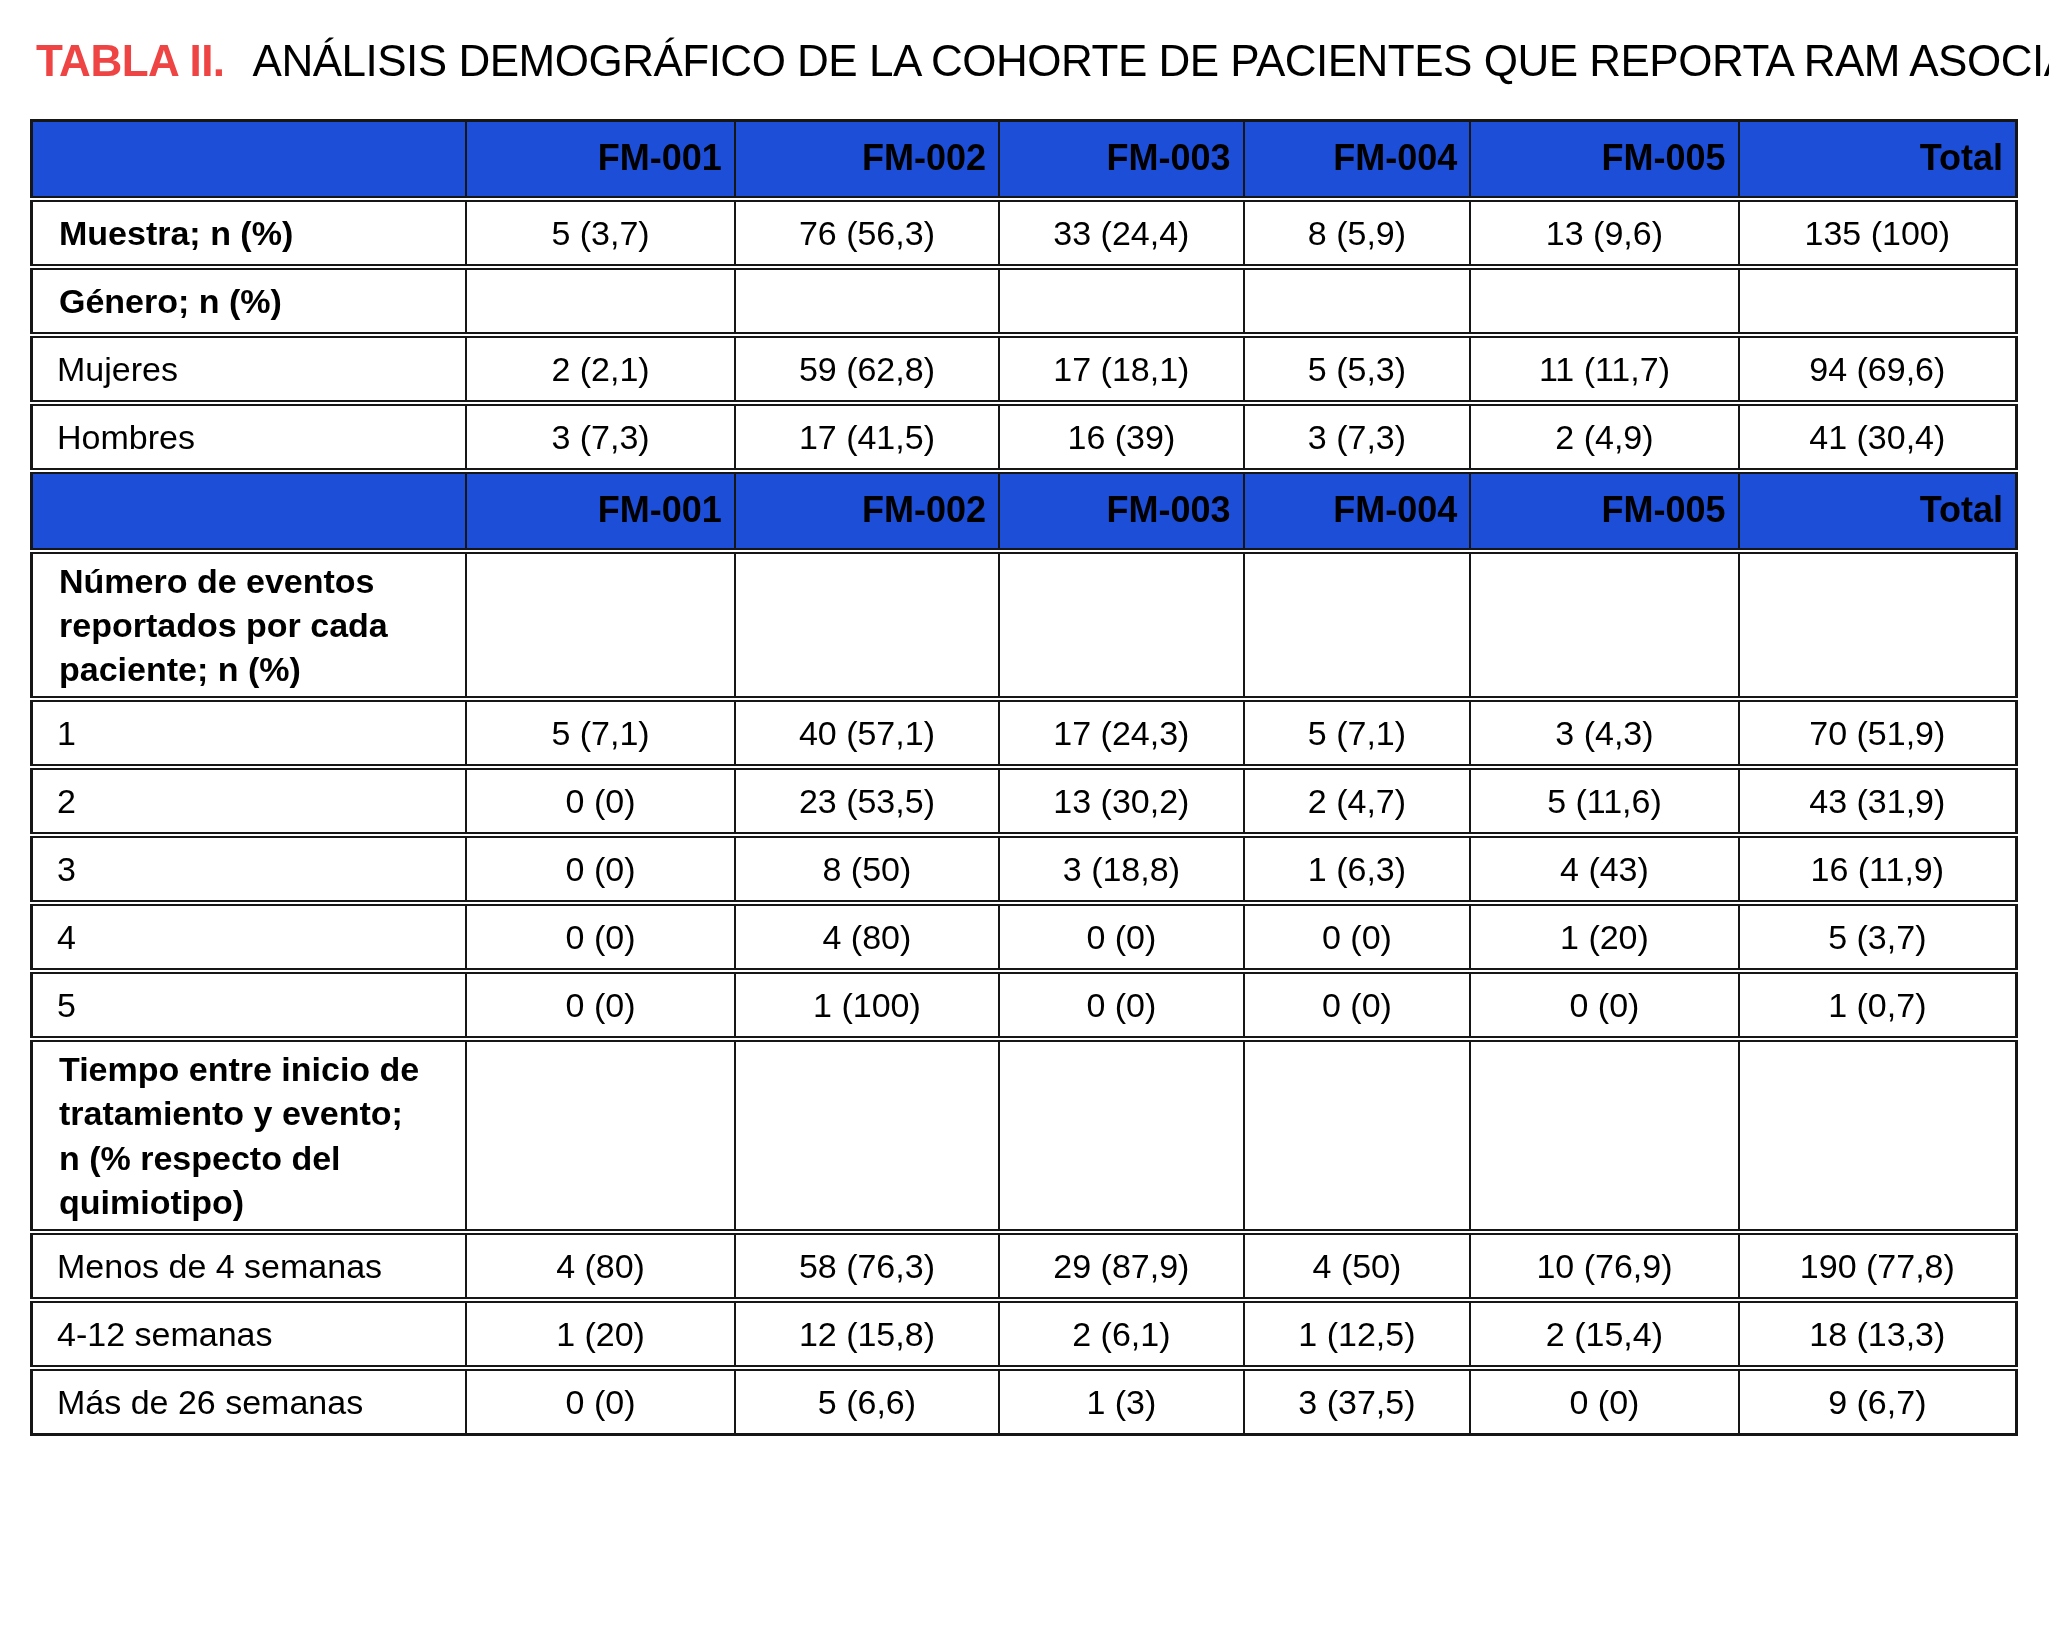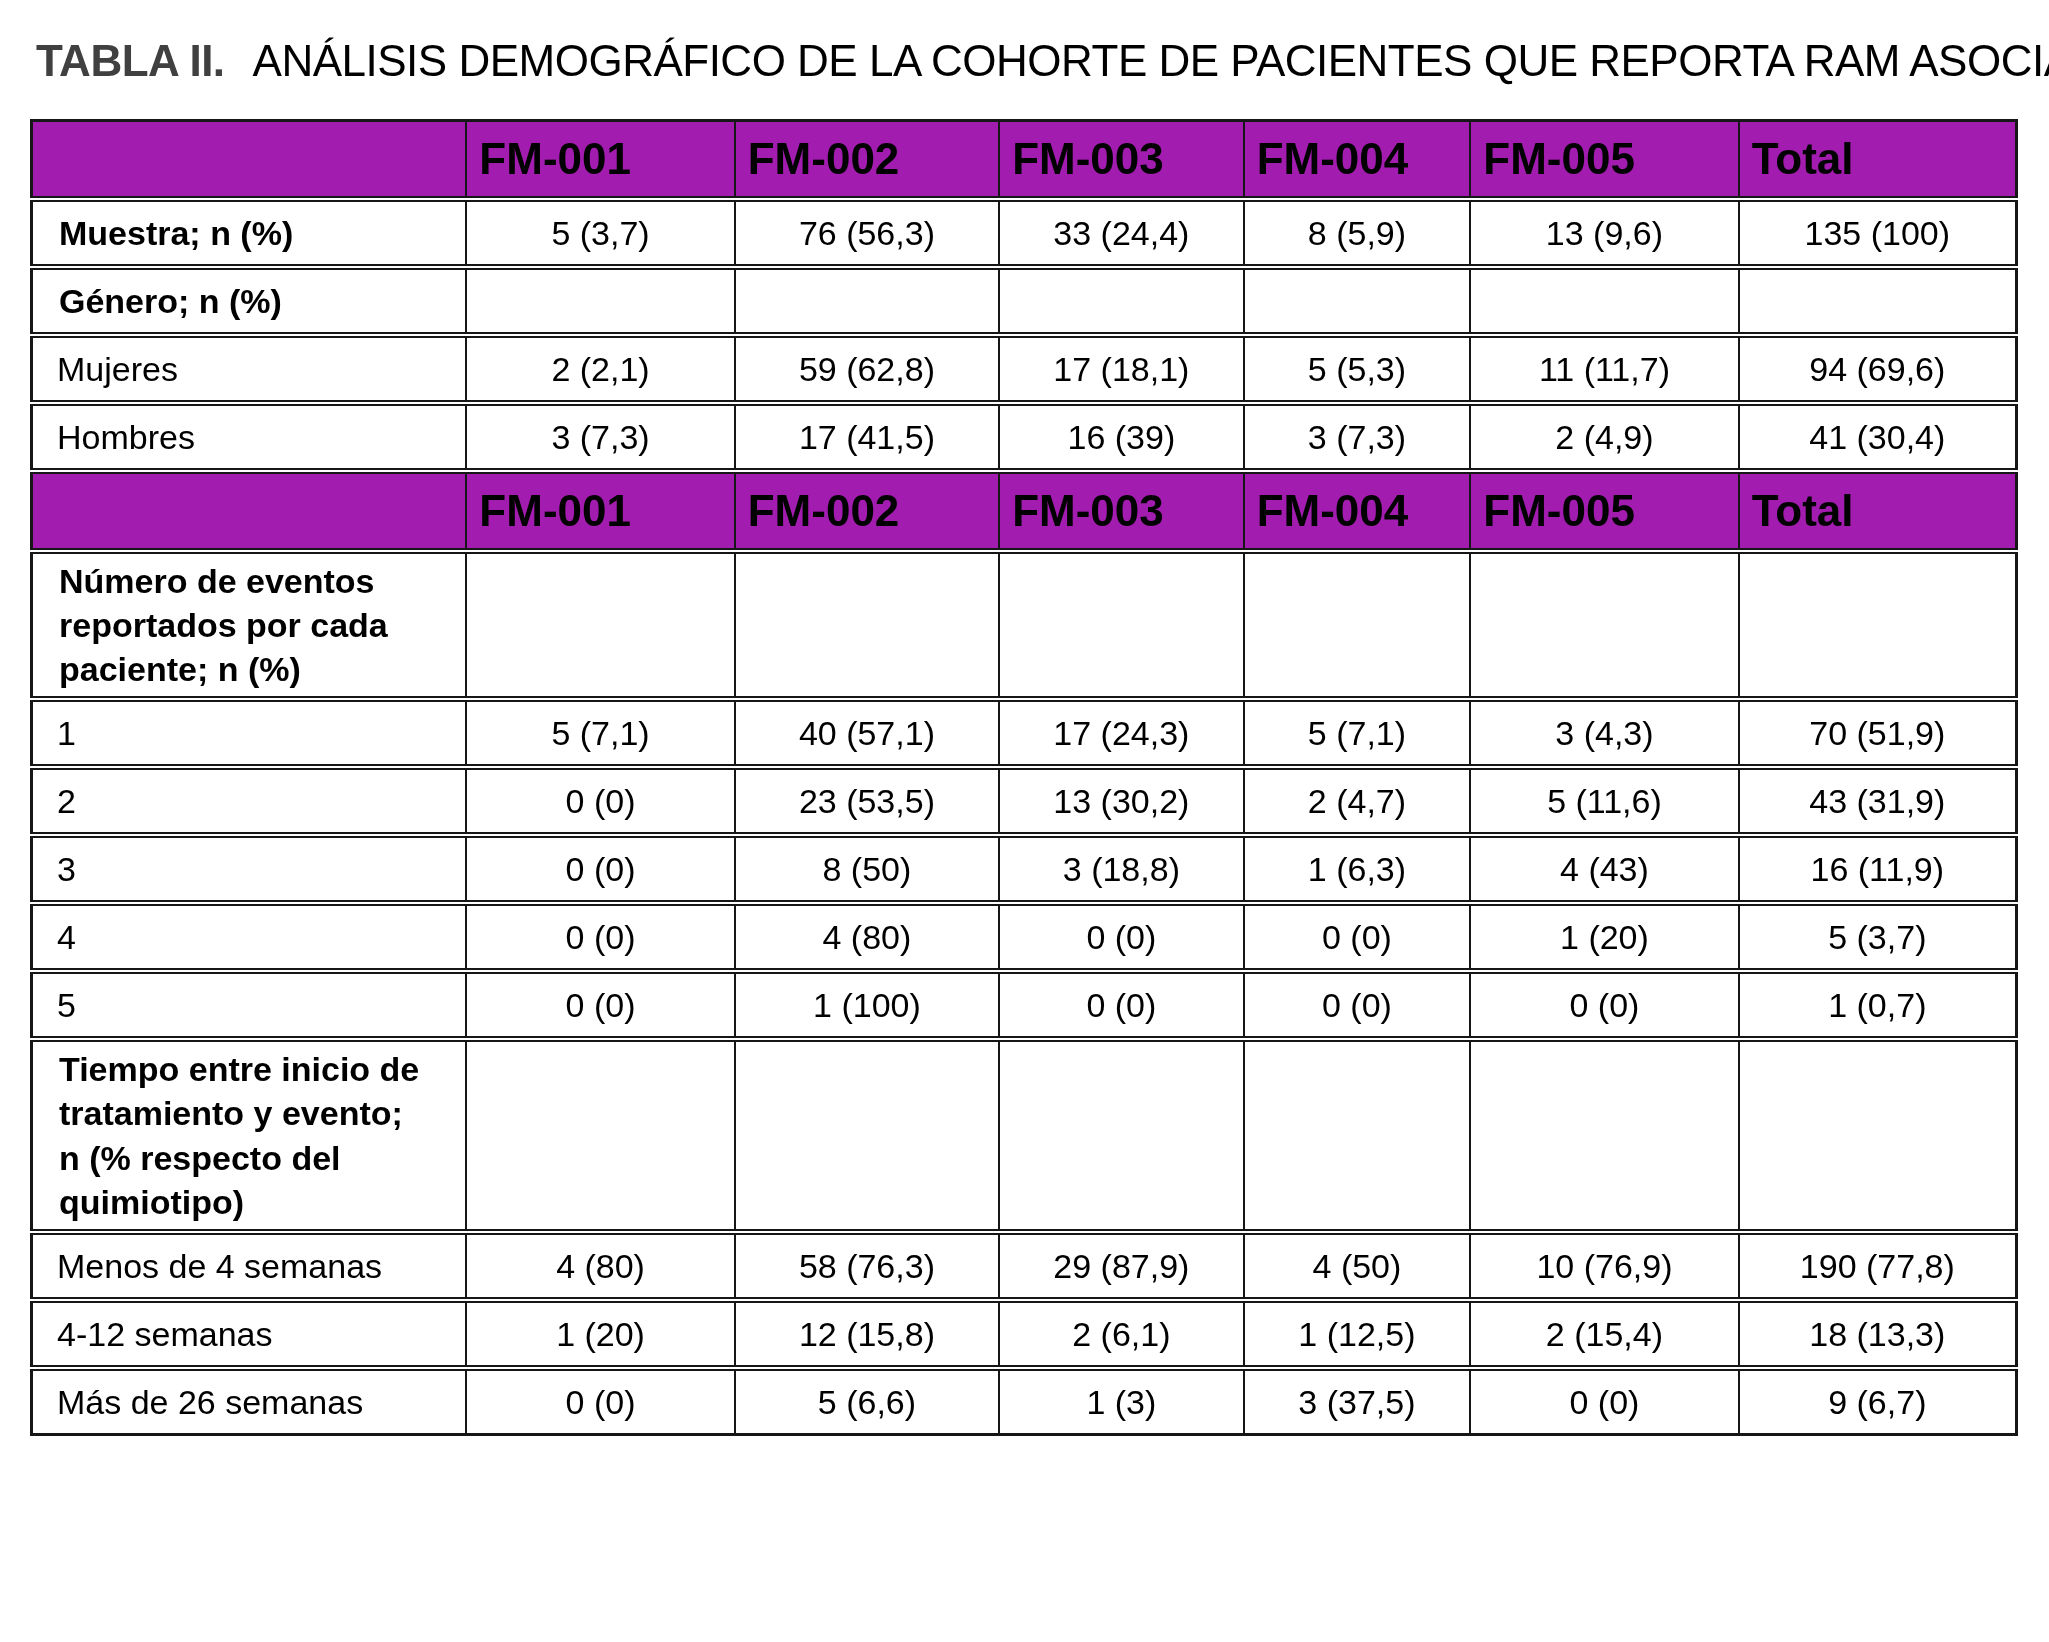--- a/index.html
+++ b/index.html
@@ -19,21 +19,21 @@
     padding: 30px 30px 0 30px;
   }
   .title {
     font-size: 44px;
     line-height: 1.15;
     margin: 6px 0 30px 6px;
     white-space: nowrap;
     letter-spacing: -0.5px;
   }
   .title-label {
-    color: #404040;
+    color: #ef4444;
     font-weight: bold;
     margin-right: 28px;
   }
   .title-text {
     color: #000000;
     font-weight: normal;
   }
   table.demo-table {
     border-collapse: separate;
     border-spacing: 0 2px;
@@ -55,25 +55,25 @@
     font-size: 34px;
     line-height: 1.30;
     vertical-align: middle;
     overflow: hidden;
   }
   th:first-child, td:first-child { border-left: 3px solid #161616; }
   th:last-child,  td:last-child  { border-right: 3px solid #161616; }
   tr:first-child th { border-top: 3px solid #161616; }
   tr:last-child  td { border-bottom: 3px solid #161616; }
   tr.header-row th {
-    background: #a21caf;
+    background: #1d4ed8;
     font-weight: bold;
-    font-size: 44px;
+    font-size: 36px;
     height: 64px;
-    text-align: left;
+    text-align: right;
   }
   td.value {
     text-align: center;
     height: 52px;
   }
   td.label {
     text-align: left;
     white-space: pre-line;
     font-weight: bold;
     padding-left: 26px;

